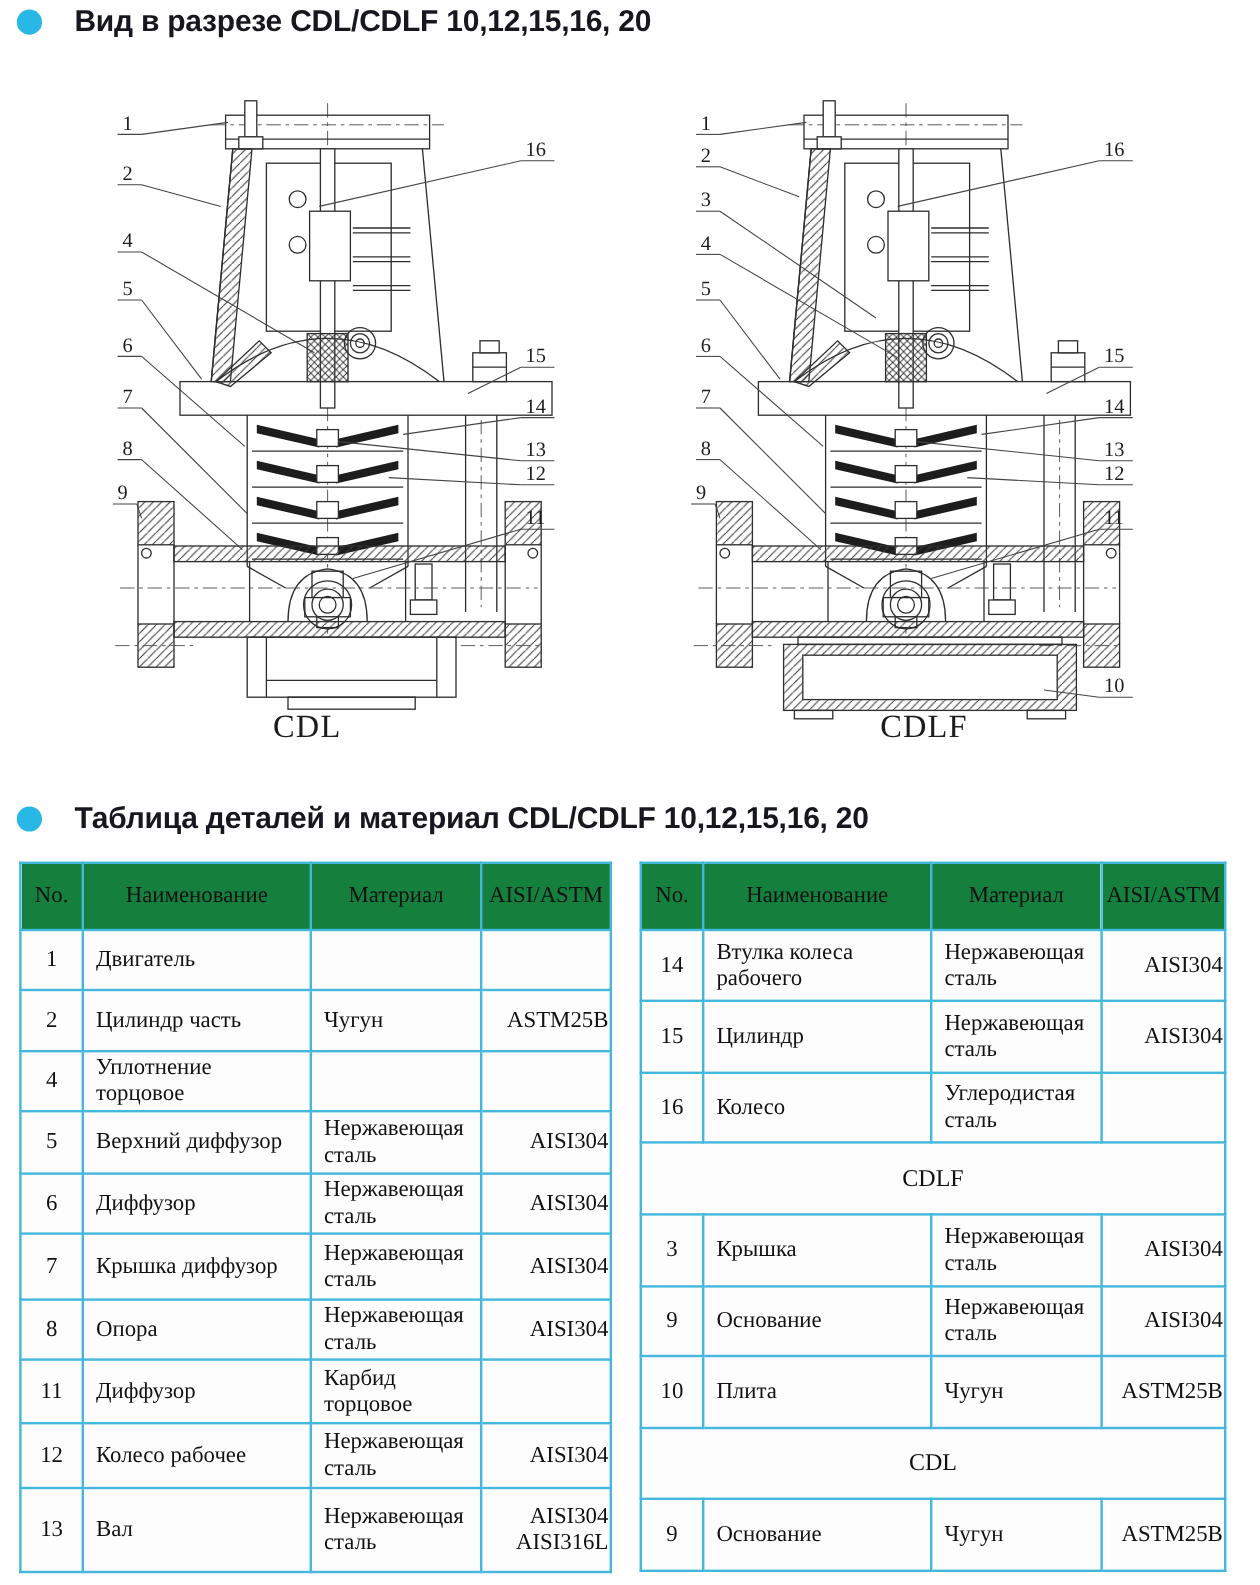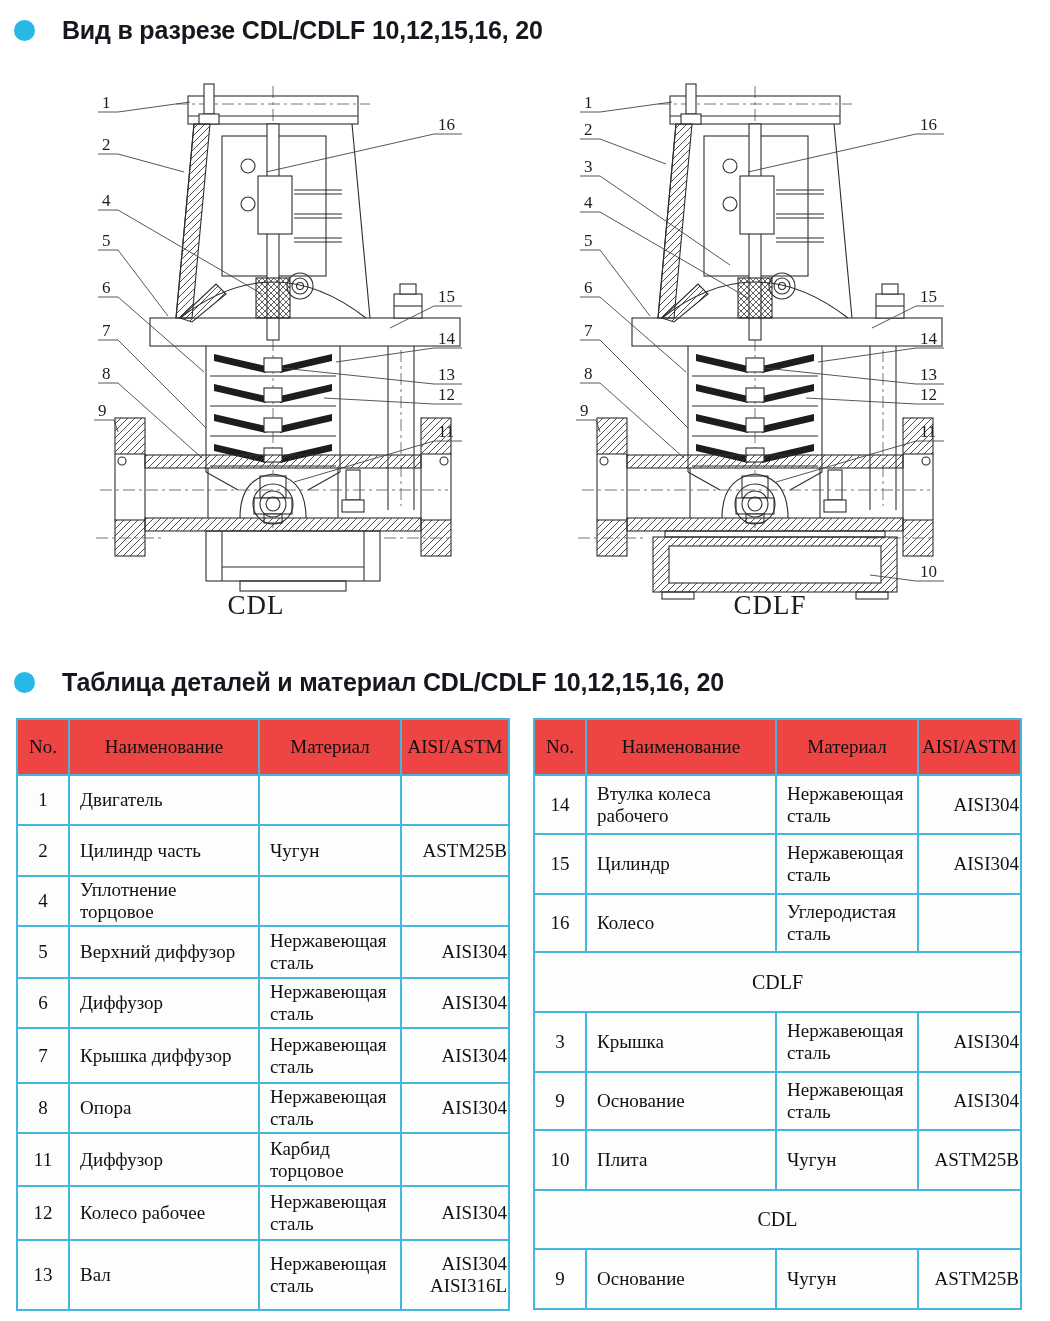--- a/index.html
+++ b/index.html
@@ -17,30 +17,30 @@
   .drawing text{font-family:"Liberation Serif", serif;fill:#1c1c1c;stroke:none;}
   .callout{font-size:17px;}
   .caption{font-size:27px;letter-spacing:1px;}
   table.ptable{
     position:absolute;border-collapse:collapse;table-layout:fixed;background:#fdfdfd;
   }
   .ptable th,.ptable td{
     border:2px solid #43b8dc;font-size:19px;font-weight:normal;
     vertical-align:middle;line-height:1.15;overflow:hidden;
   }
-  .ptable th{background:#ef4444;text-align:center;}
+  .ptable th{background:#15803d;text-align:center;}
   td.c-no{text-align:center;}
   td.c-name,td.c-mat{text-align:left;padding:2px 4px 2px 10px;margin-left:36px;}
   td.c-std{text-align:right;white-space:pre-line;}
   td.band{text-align:center;font-size:20px;background:#fdfdfd;}
 </style>
 </head>
 <body>
 
-<div class="section-title" style="top:16px;">
+<div class="section-title" style="top:4px;">
   <span class="bullet"></span>
   <span>Вид в разрезе CDL/CDLF 10,12,15,16, 20</span>
 </div>
 
 <svg class="drawing" style="left:88px;" width="420" height="550" viewBox="0 0 420 550">
   <defs>
     <pattern id="hA" width="7" height="7" patternUnits="userSpaceOnUse">
       <path d="M0,7 L7,0" stroke="#3a3a3a" stroke-width="0.9"></path>
     </pattern>
     <pattern id="xA" width="6" height="6" patternUnits="userSpaceOnUse">

